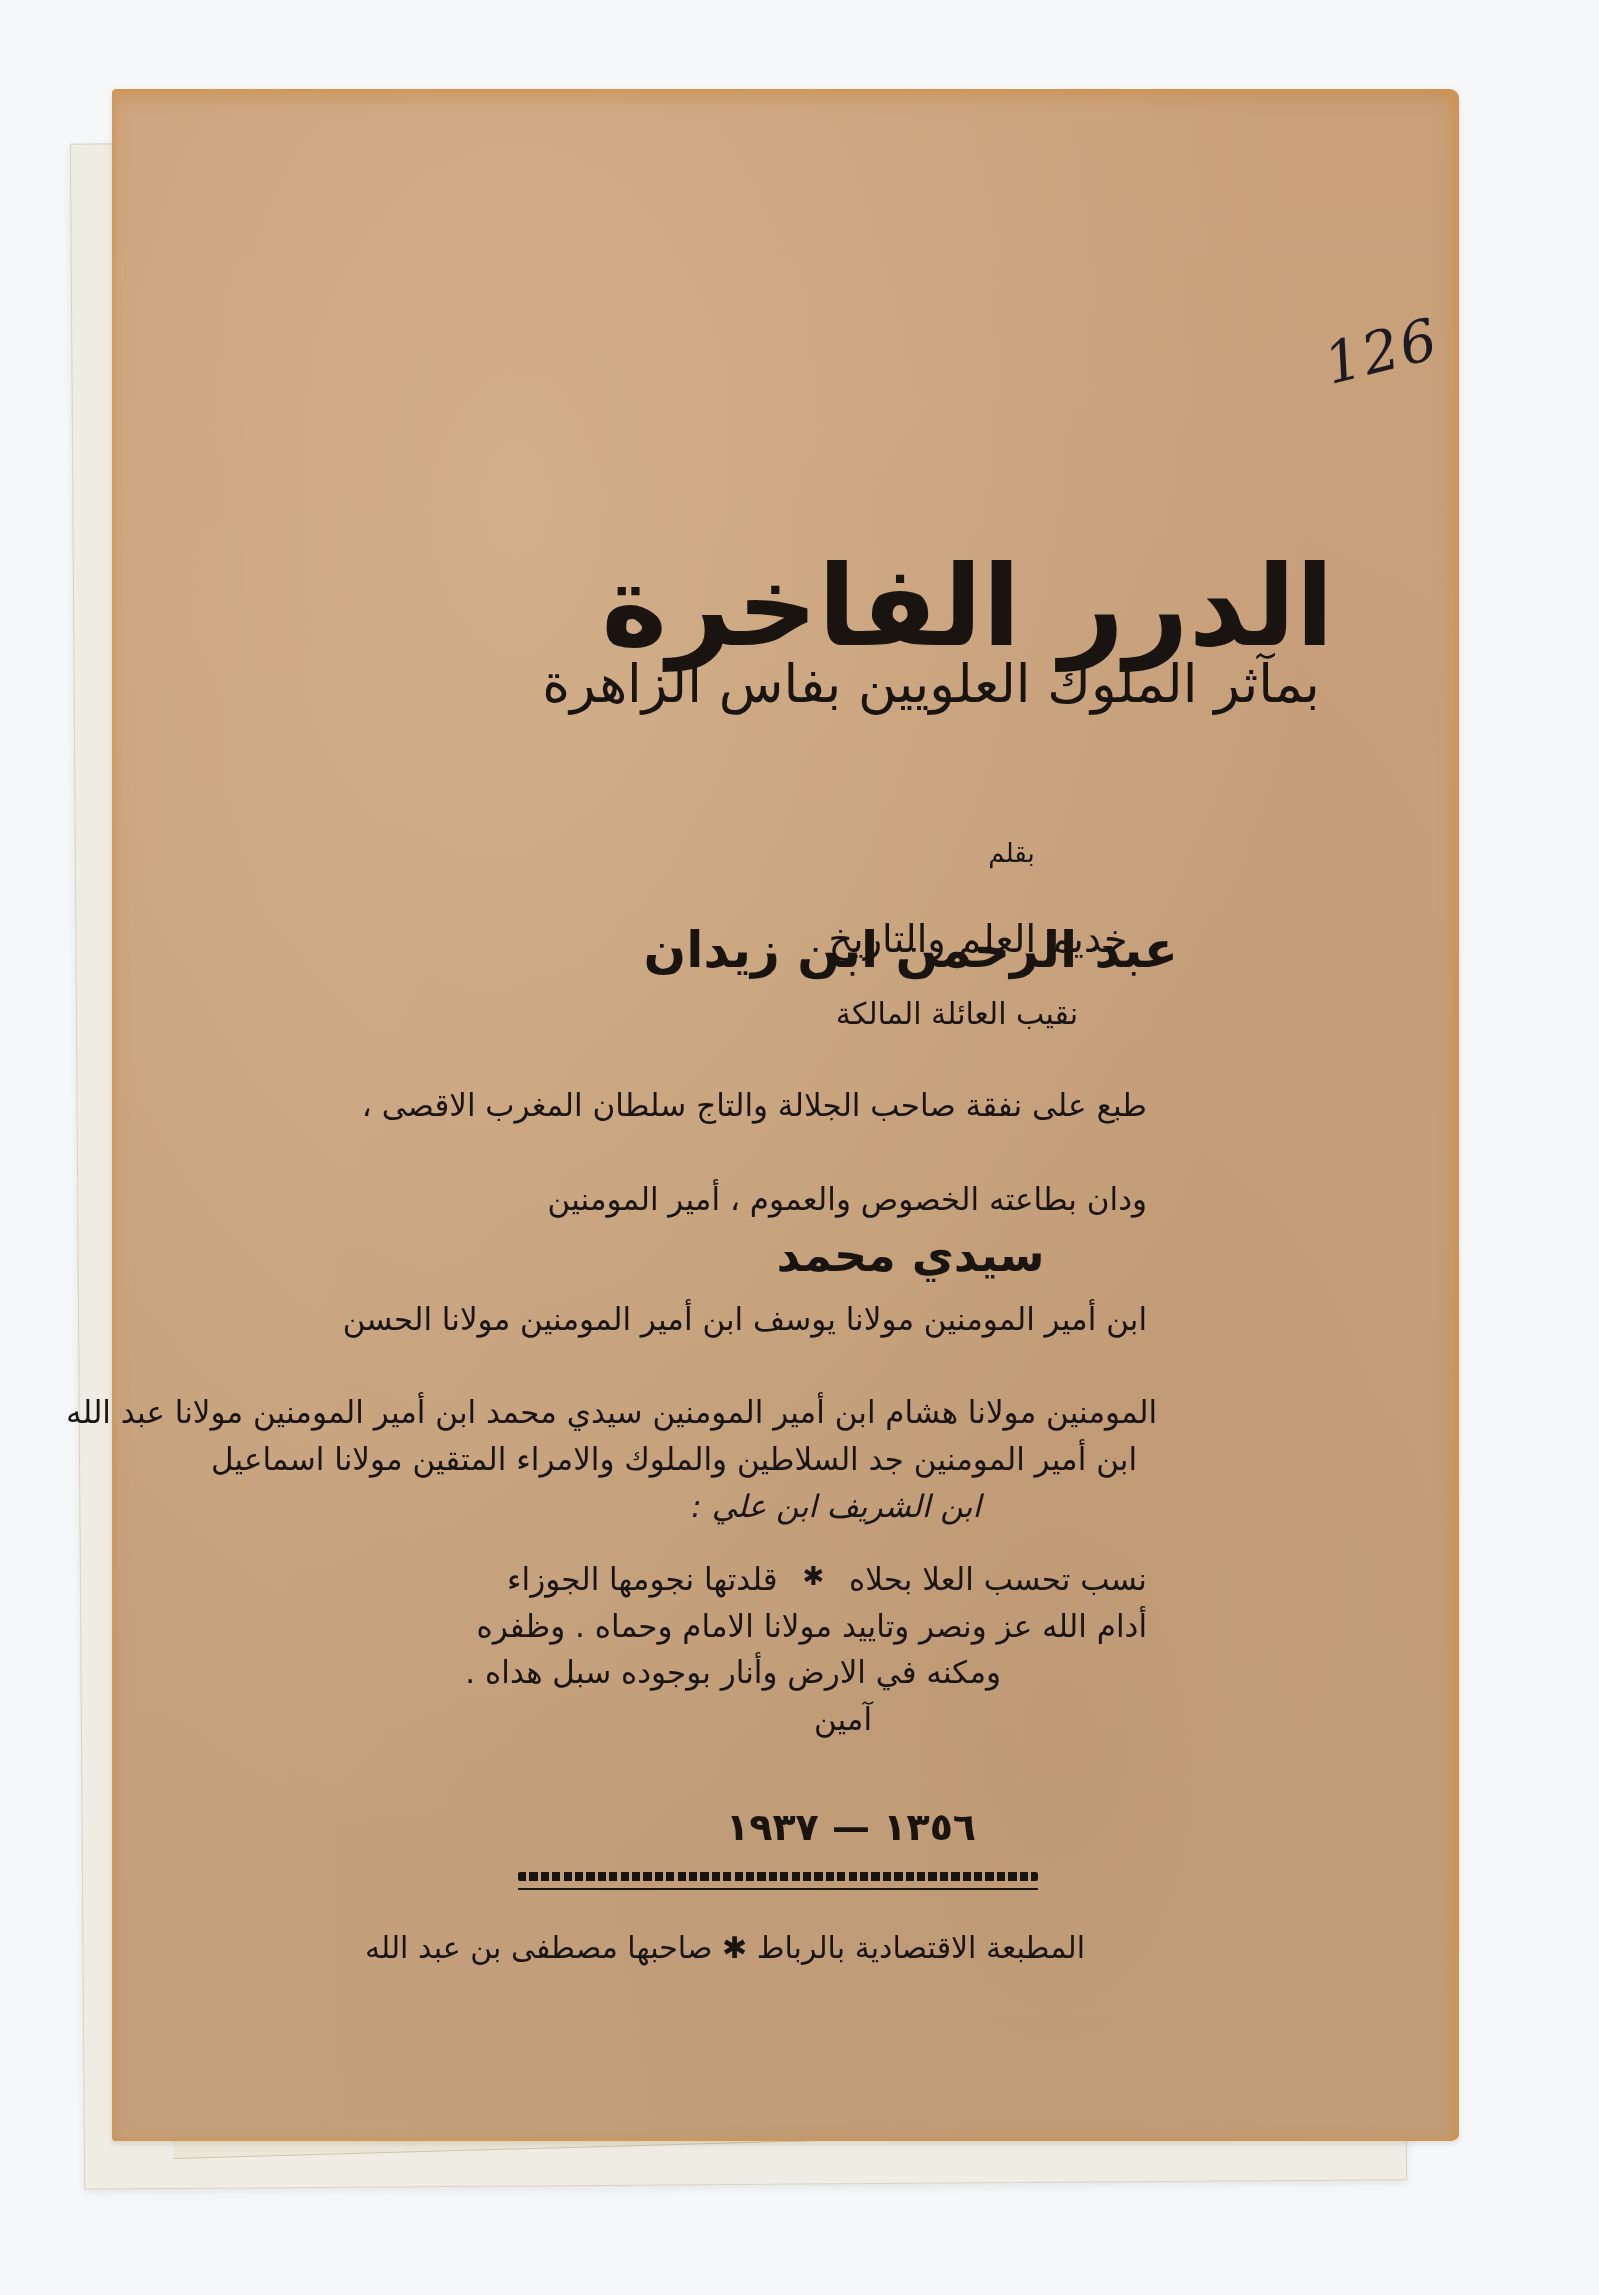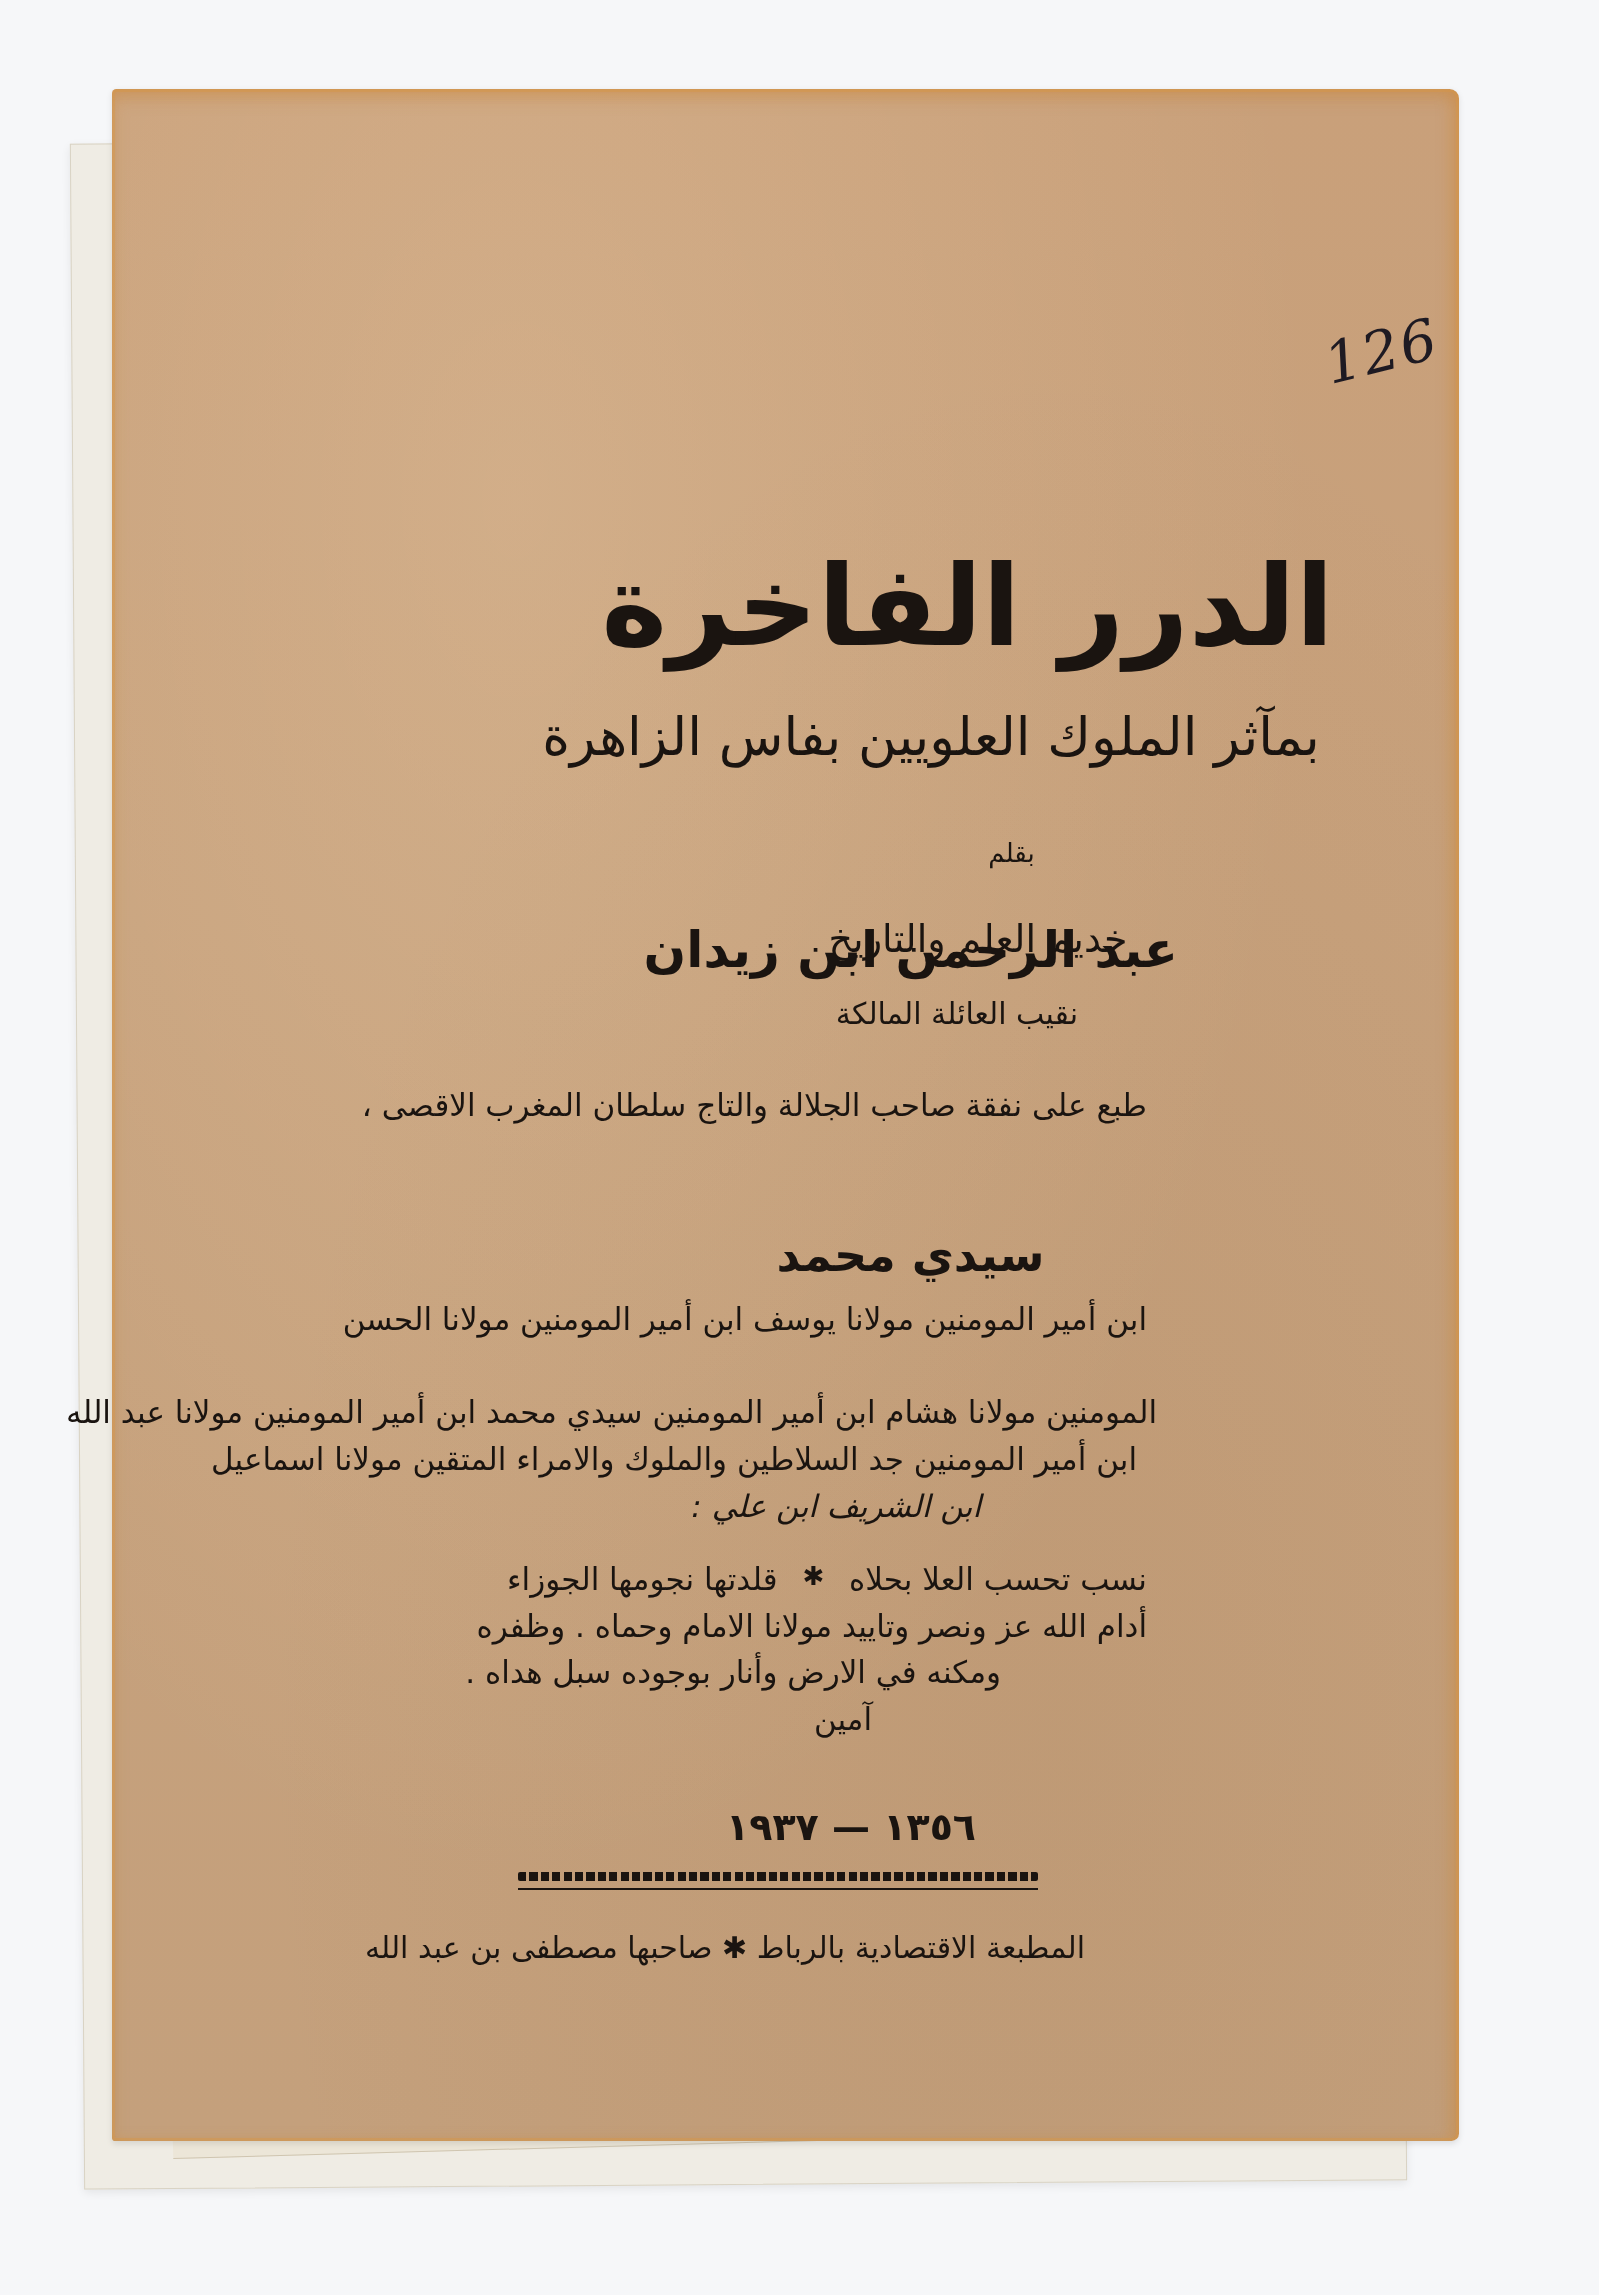--- a/index.html
+++ b/index.html
@@ -80,21 +80,21 @@
       white-space: nowrap;
     }
     .title {
       top: 452px;
       font-size: 112px;
       font-weight: bold;
       left: 458px;
       right: 94px;
     }
     .subtitle {
-      top: 617px;
+      top: 564px;
       font-size: 53px;
       left: 395px;
       right: 104px;
     }
     .by-pen {
       top: 749px;
       font-size: 26px;
       left: 764px;
       right: 312px;
     }
@@ -198,20 +198,21 @@
 
     <div class="line title">الدرر الفاخرة</div>
     <div class="line subtitle">بمآثر الملوك العلويين بفاس الزاهرة</div>
 
     <div class="line by-pen">بقلم</div>
     <div class="line author-epithet">خديم العلم والتاريخ</div>
     <div class="line author-name">عبد الرحمن ابن زيدان</div>
     <div class="line author-title">نقيب العائلة المالكة</div>
 
     <div class="line body-line p1">طبع على نفقة صاحب الجلالة والتاج سلطان المغرب الاقصى ،</div>
+    <div class="line body-line p3">ودان بطاعته الخصوص والعموم ، أمير المومنين</div>
 
     <div class="line sultan-name">سيدي محمد</div>
 
     <div class="line body-line g1">ابن أمير المومنين مولانا يوسف ابن أمير المومنين مولانا الحسن</div>
     <div class="line body-line g3">المومنين مولانا هشام ابن أمير المومنين سيدي محمد ابن أمير المومنين مولانا عبد الله</div>
     <div class="line body-line g4">ابن أمير المومنين جد السلاطين والملوك والامراء المتقين مولانا اسماعيل</div>
     <div class="line body-line g5">ابن الشريف ابن علي :</div>
 
     <div class="line verse">
       <span>نسب تحسب العلا بحلاه</span>

